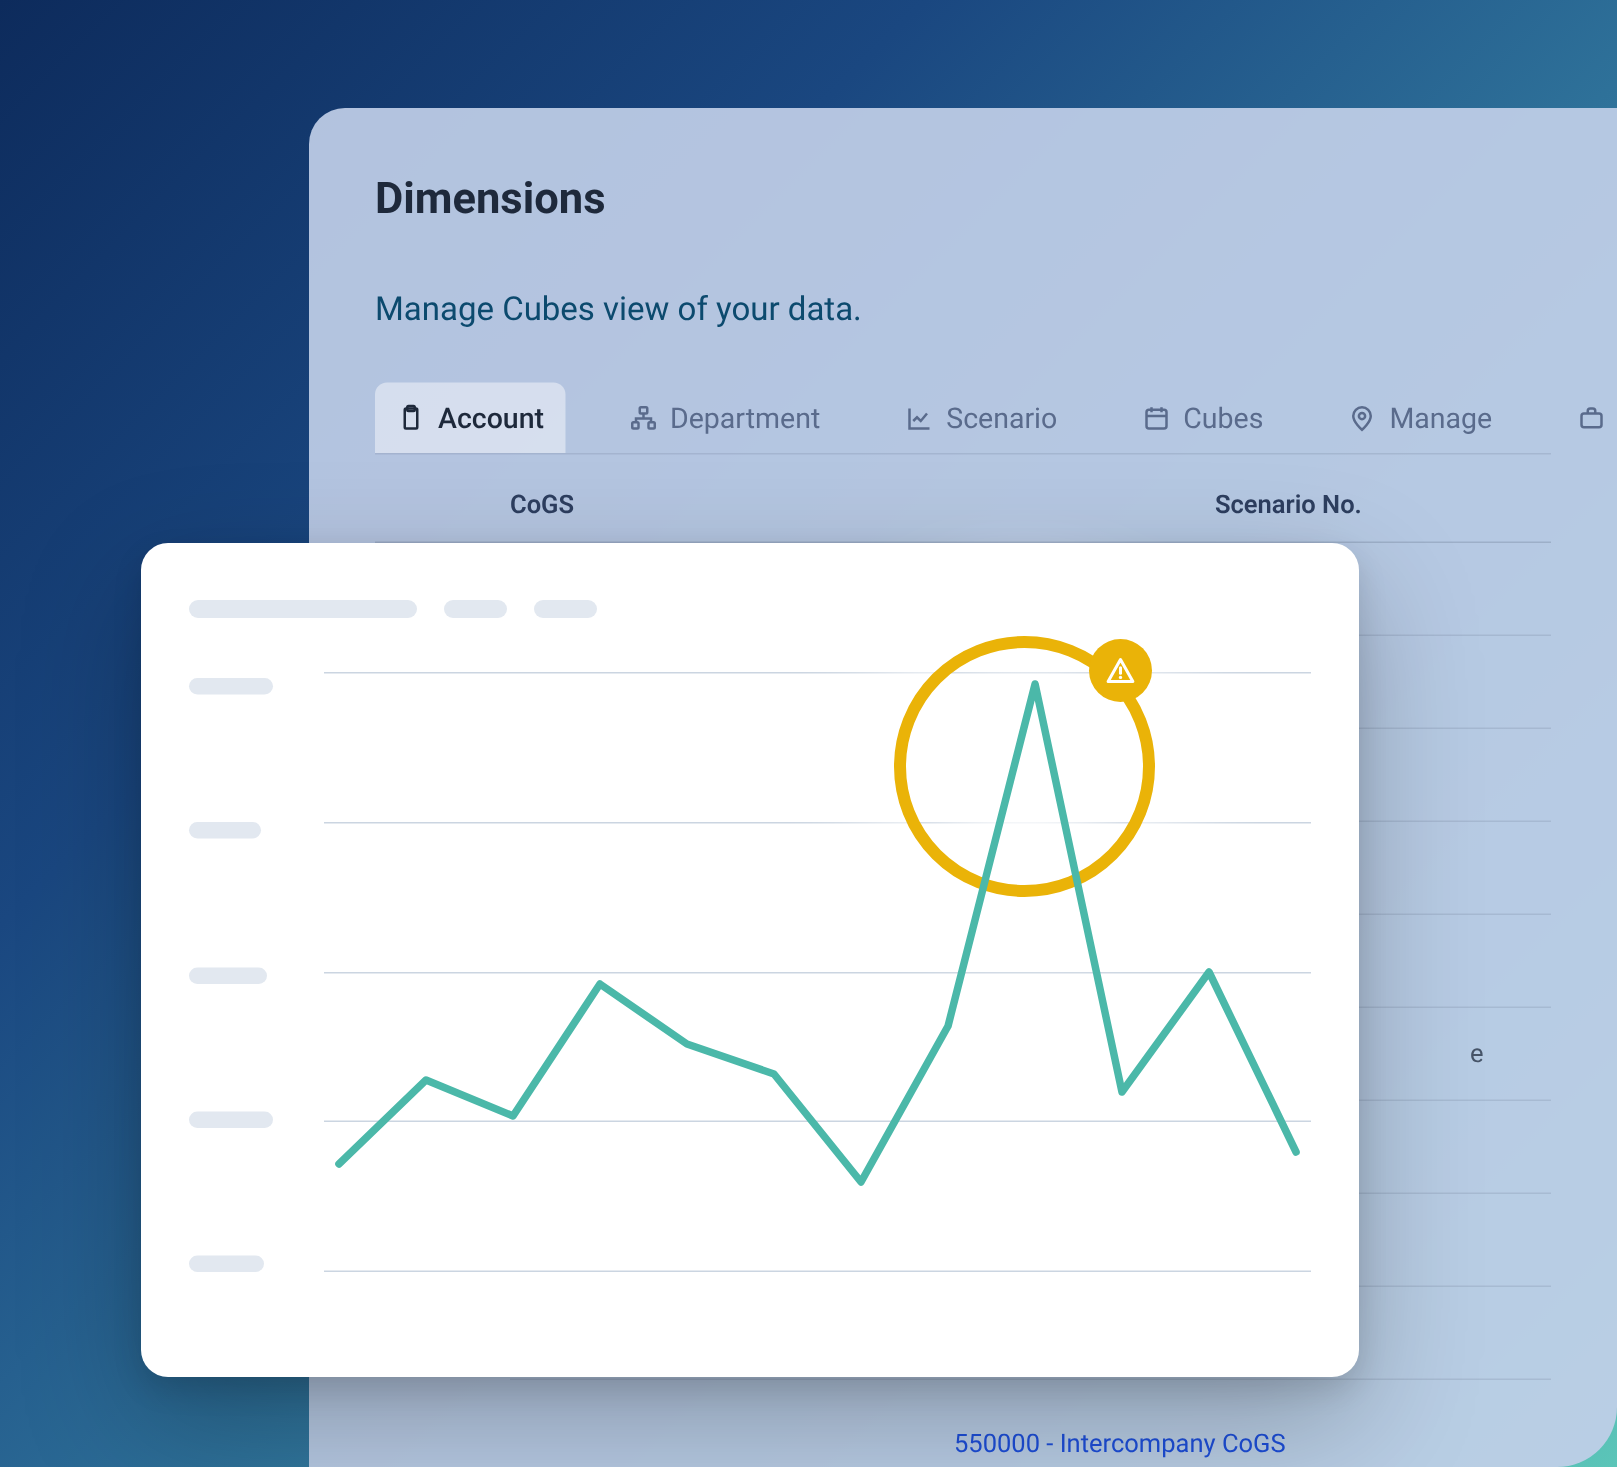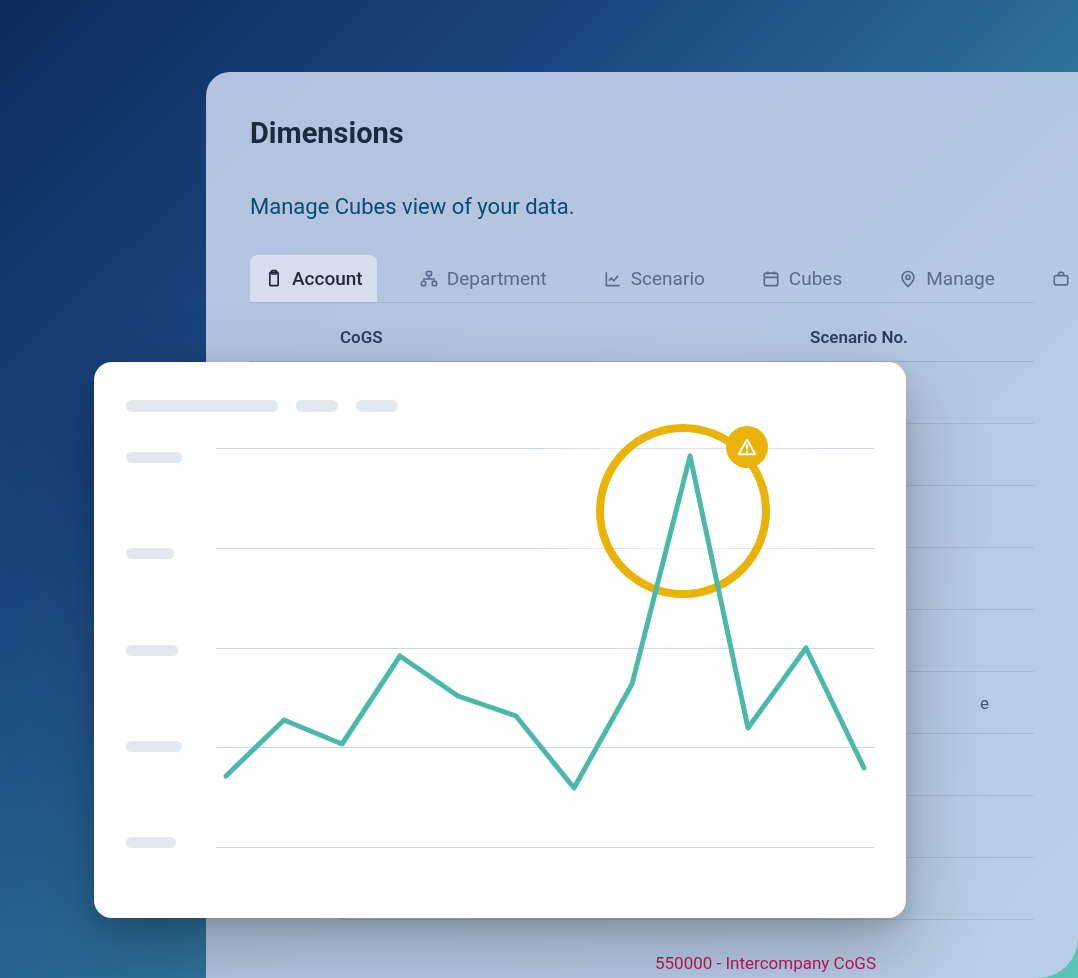--- a/index.html
+++ b/index.html
@@ -273,21 +273,21 @@
     <div class="table-row"></div>
     <div class="table-row" style="position:relative;">
       <span class="row-cell-right" style="left:640px;">e</span>
     </div>
     <div class="table-row"></div>
     <div class="table-row"></div>
     <div class="table-row" style="position:relative;">
       <span style="position:absolute; left:310px; color:#64748b;">501000 - Platform CoGS</span>
     </div>
     <div class="table-row" style="position:relative; border-bottom:none;">
-      <span style="position:absolute; left:315px; color:#be185d;margin-top:24px;">550000 - Intercompany CoGS</span>
+      <span style="position:absolute; left:296px; color:#1d4ed8;margin-top:24px;">550000 - Intercompany CoGS</span>
     </div>
   </div>
 </div>
 
 <div class="chart-card">
   <div class="chart-header">
     <div class="skel" style="width:152px;"></div>
     <div class="skel" style="width:42px;"></div>
     <div class="skel" style="width:42px;"></div>
   </div>

